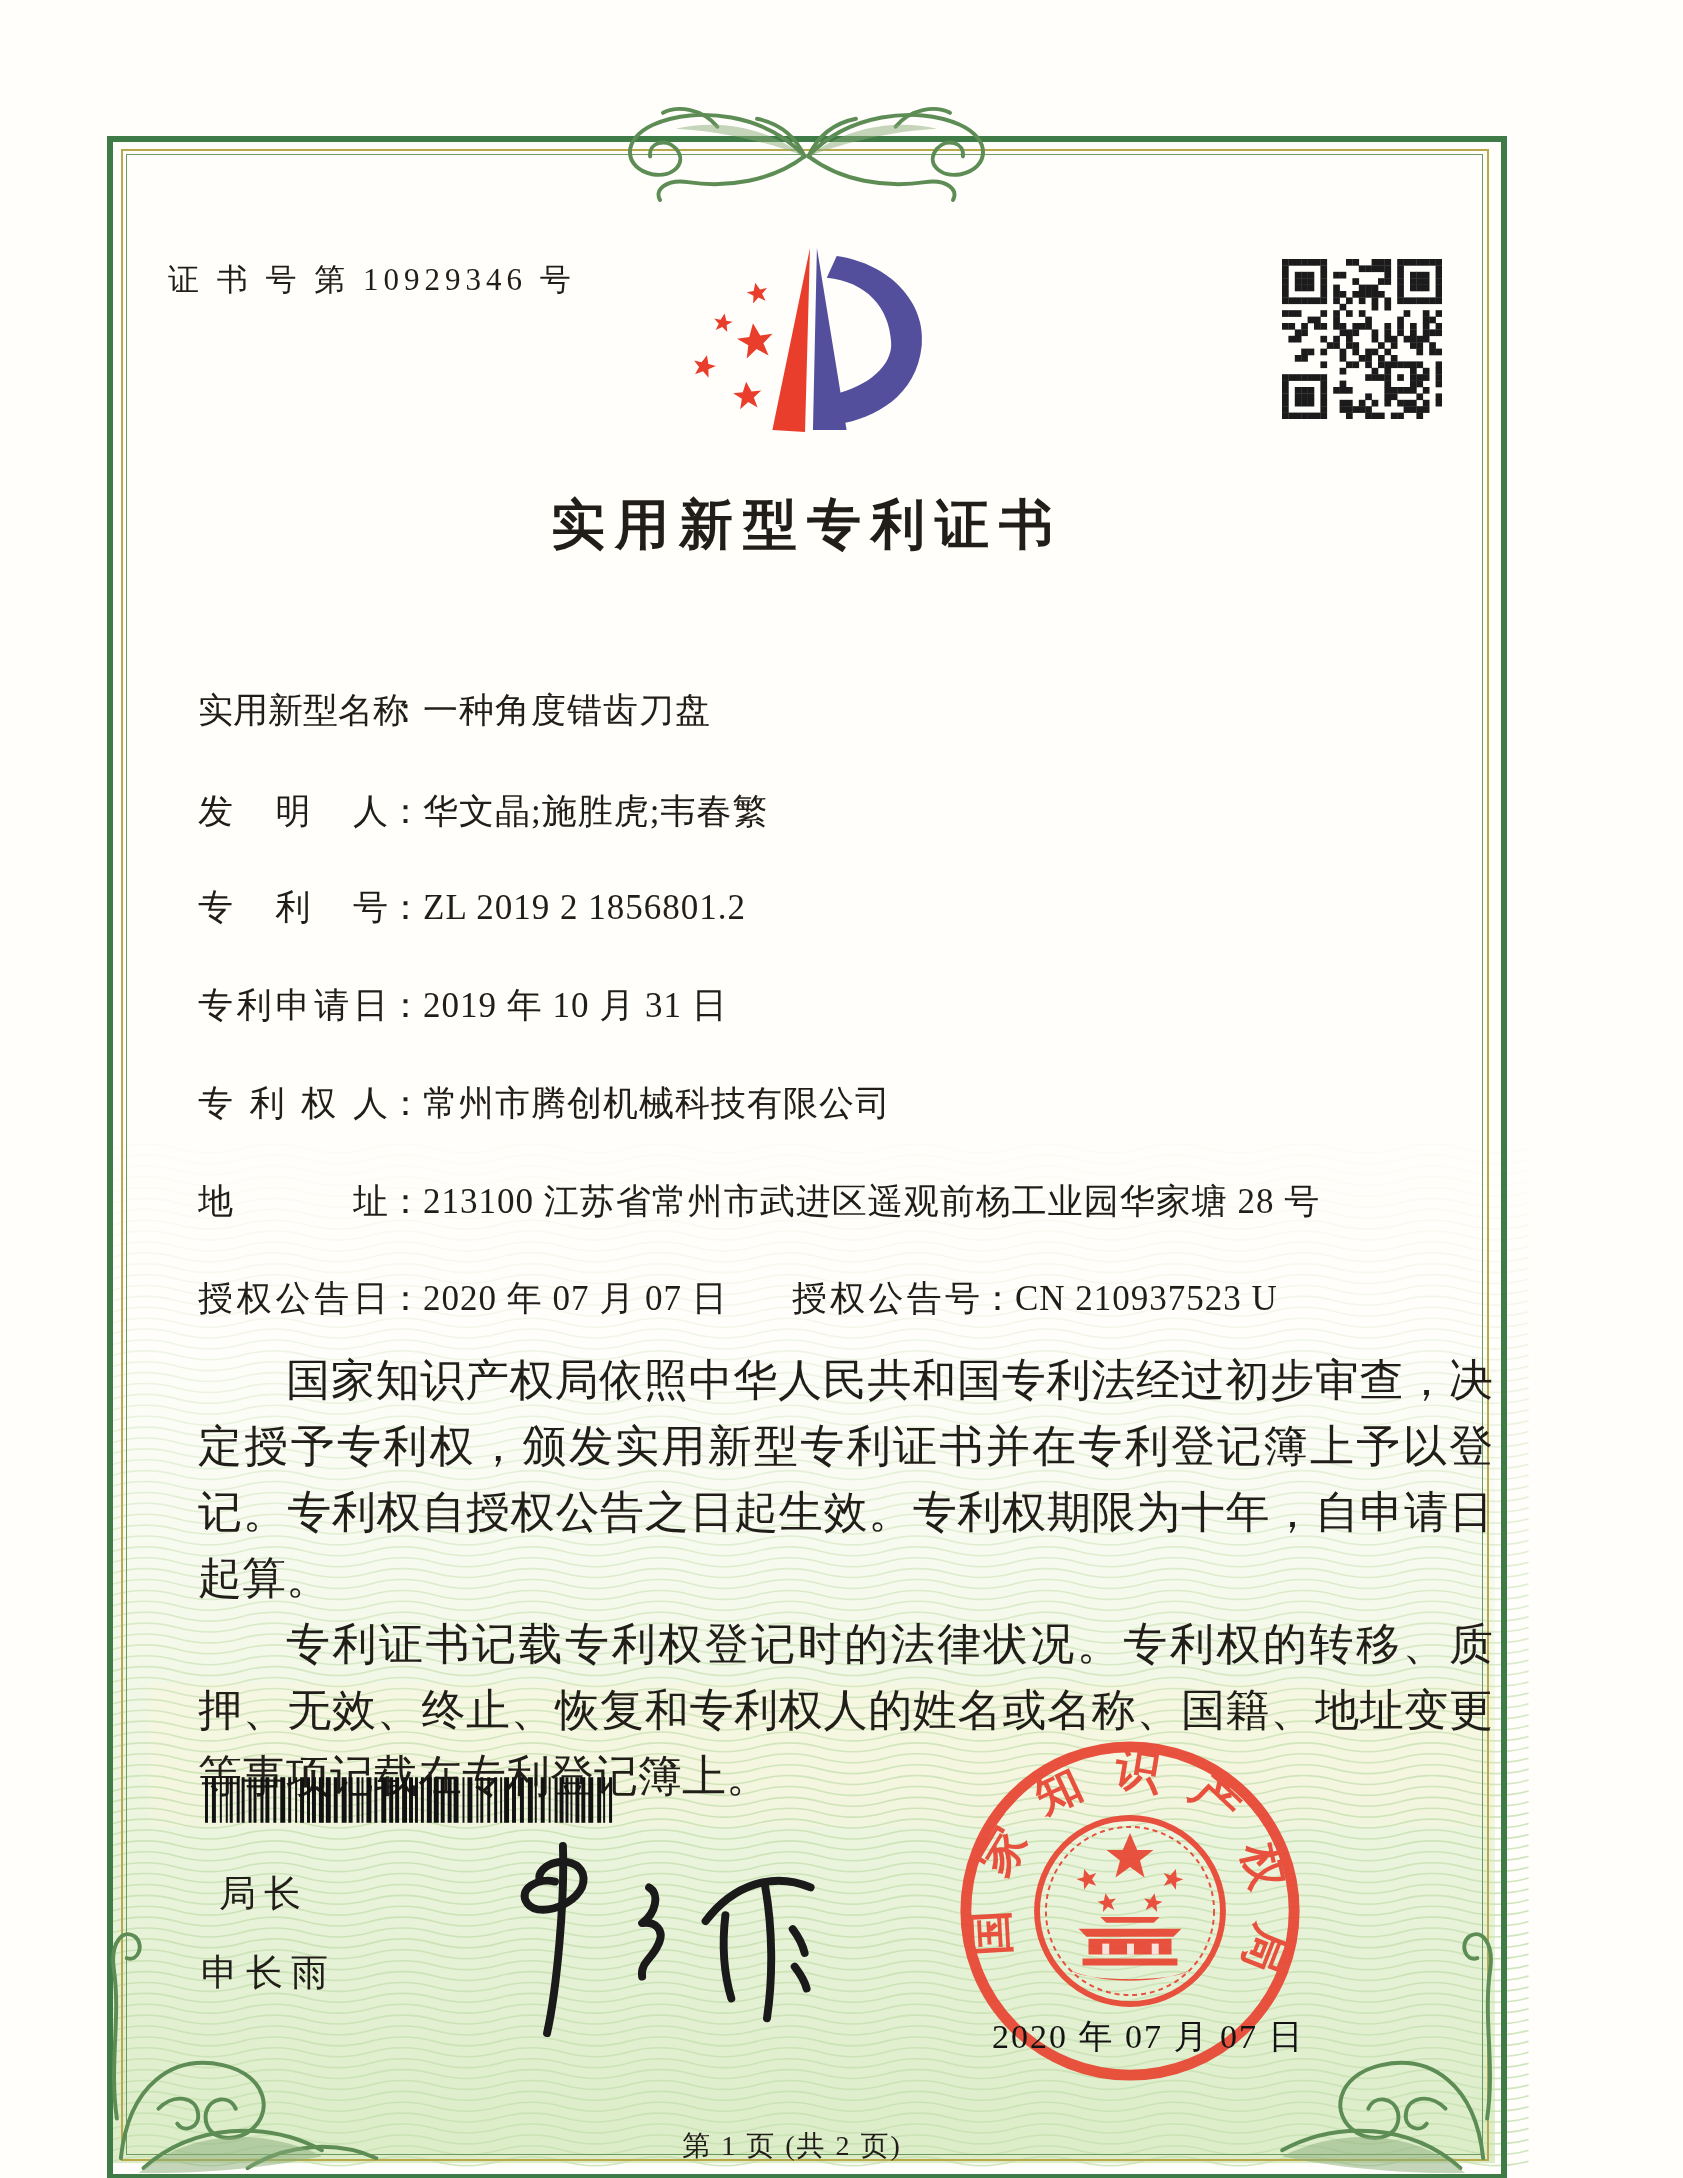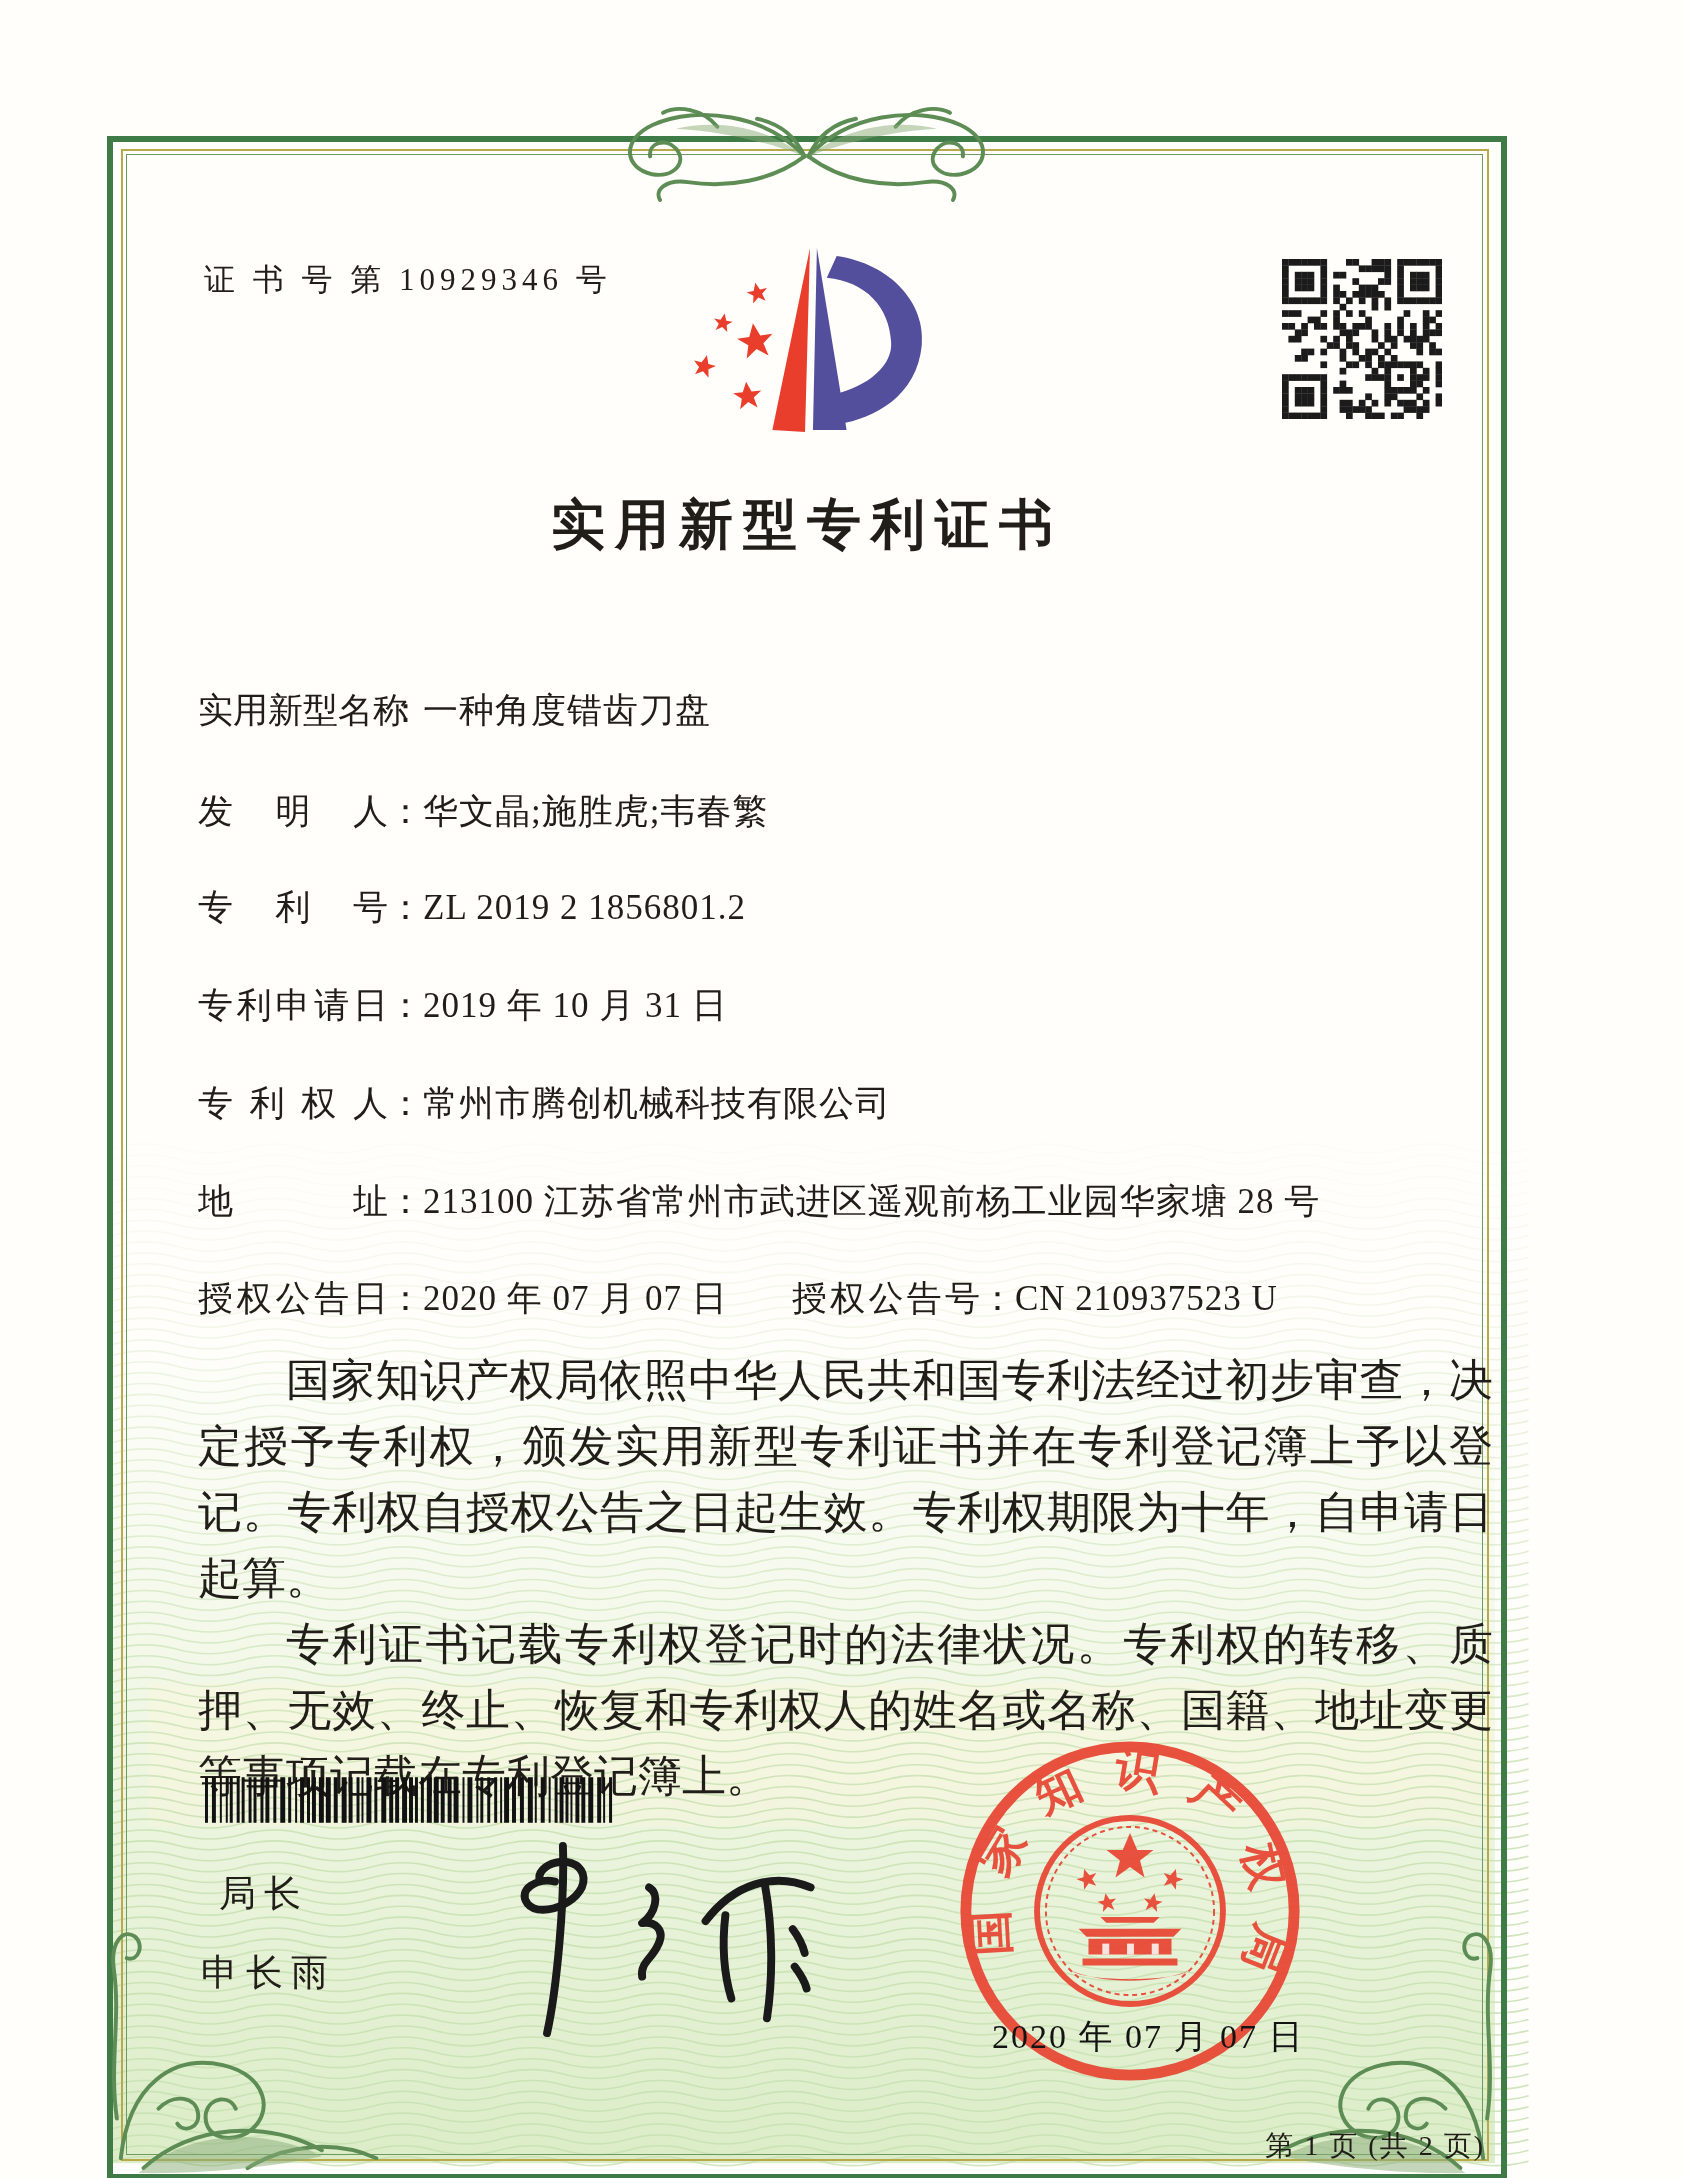--- a/index.html
+++ b/index.html
@@ -15,42 +15,42 @@
     color:var(--ink);
   }
   svg.bg{position:absolute;left:0;top:0;z-index:0;}
   .frame-outer{position:absolute;left:107px;top:136px;width:1388px;height:2032px;
     border:6px solid var(--border-green);z-index:1;}
   .frame-mid{position:absolute;left:121px;top:149px;width:1364px;height:2008px;
     border:2px solid var(--accent-gold);z-index:1;}
   .frame-in{position:absolute;left:126px;top:154px;width:1355px;height:1999px;
     border:1px solid #6d9a60;z-index:1;}
   .orn{position:absolute;z-index:2;}
-  .certno{position:absolute;left:168px;top:259px;font-size:31px;letter-spacing:5px;z-index:3;margin-left:36px;}
+  .certno{position:absolute;left:168px;top:259px;font-size:31px;letter-spacing:5px;z-index:3;}
   .logo{position:absolute;left:688px;top:246px;z-index:3;}
   .qr{position:absolute;left:1282px;top:259px;z-index:3;}
   .title{position:absolute;left:114px;top:489px;width:1386px;text-align:center;
     font-size:54px;font-weight:bold;letter-spacing:10px;z-index:3;}
   .row{position:absolute;left:198px;font-size:35px;white-space:nowrap;z-index:3;line-height:48px;}
   .flabel{display:inline-block;width:190px;text-align:justify;text-align-last:justify;vertical-align:top;}
   .flabel2{display:inline-block;width:188px;text-align:justify;text-align-last:justify;vertical-align:top;}
   .colon{display:inline-block;vertical-align:top;}
   .fval{display:inline-block;vertical-align:top;letter-spacing:1px;}
   .grp2{position:absolute;left:594px;top:0;white-space:nowrap;}
   .paras{position:absolute;left:198px;top:1348px;width:1295px;font-size:44px;
     line-height:66px;text-align:justify;z-index:3;}
   .paras p{margin:0;text-indent:2em;}
   .barcode{position:absolute;left:205px;top:1777px;z-index:3;}
   .signer-title{position:absolute;left:201px;top:1869px;font-size:37px;letter-spacing:8px;z-index:3;margin-left:18px;}
   .signer-name{position:absolute;left:201px;top:1948px;font-size:37px;letter-spacing:8px;z-index:3;}
   .signature{position:absolute;left:446px;top:1830px;z-index:4;}
   .seal{position:absolute;left:952px;top:1733px;z-index:4;}
   .seal-date{position:absolute;left:992px;top:2014px;font-size:34px;letter-spacing:2px;
     color:#131313;z-index:5;}
-  .footer{position:absolute;left:99px;top:2127px;width:1386px;text-align:right;
+  .footer{position:absolute;left:99px;top:2127px;width:1386px;text-align:center;
     font-size:28px;letter-spacing:2px;z-index:3;}
 </style>
 </head>
 <body>
 
 <div class="page">
 
   <svg class="bg" id="bg-waves" width="1683" height="2178" viewBox="0 0 1700 2200">
     <defs>
       <linearGradient id="tg" x1="0" y1="0" x2="0" y2="1">

